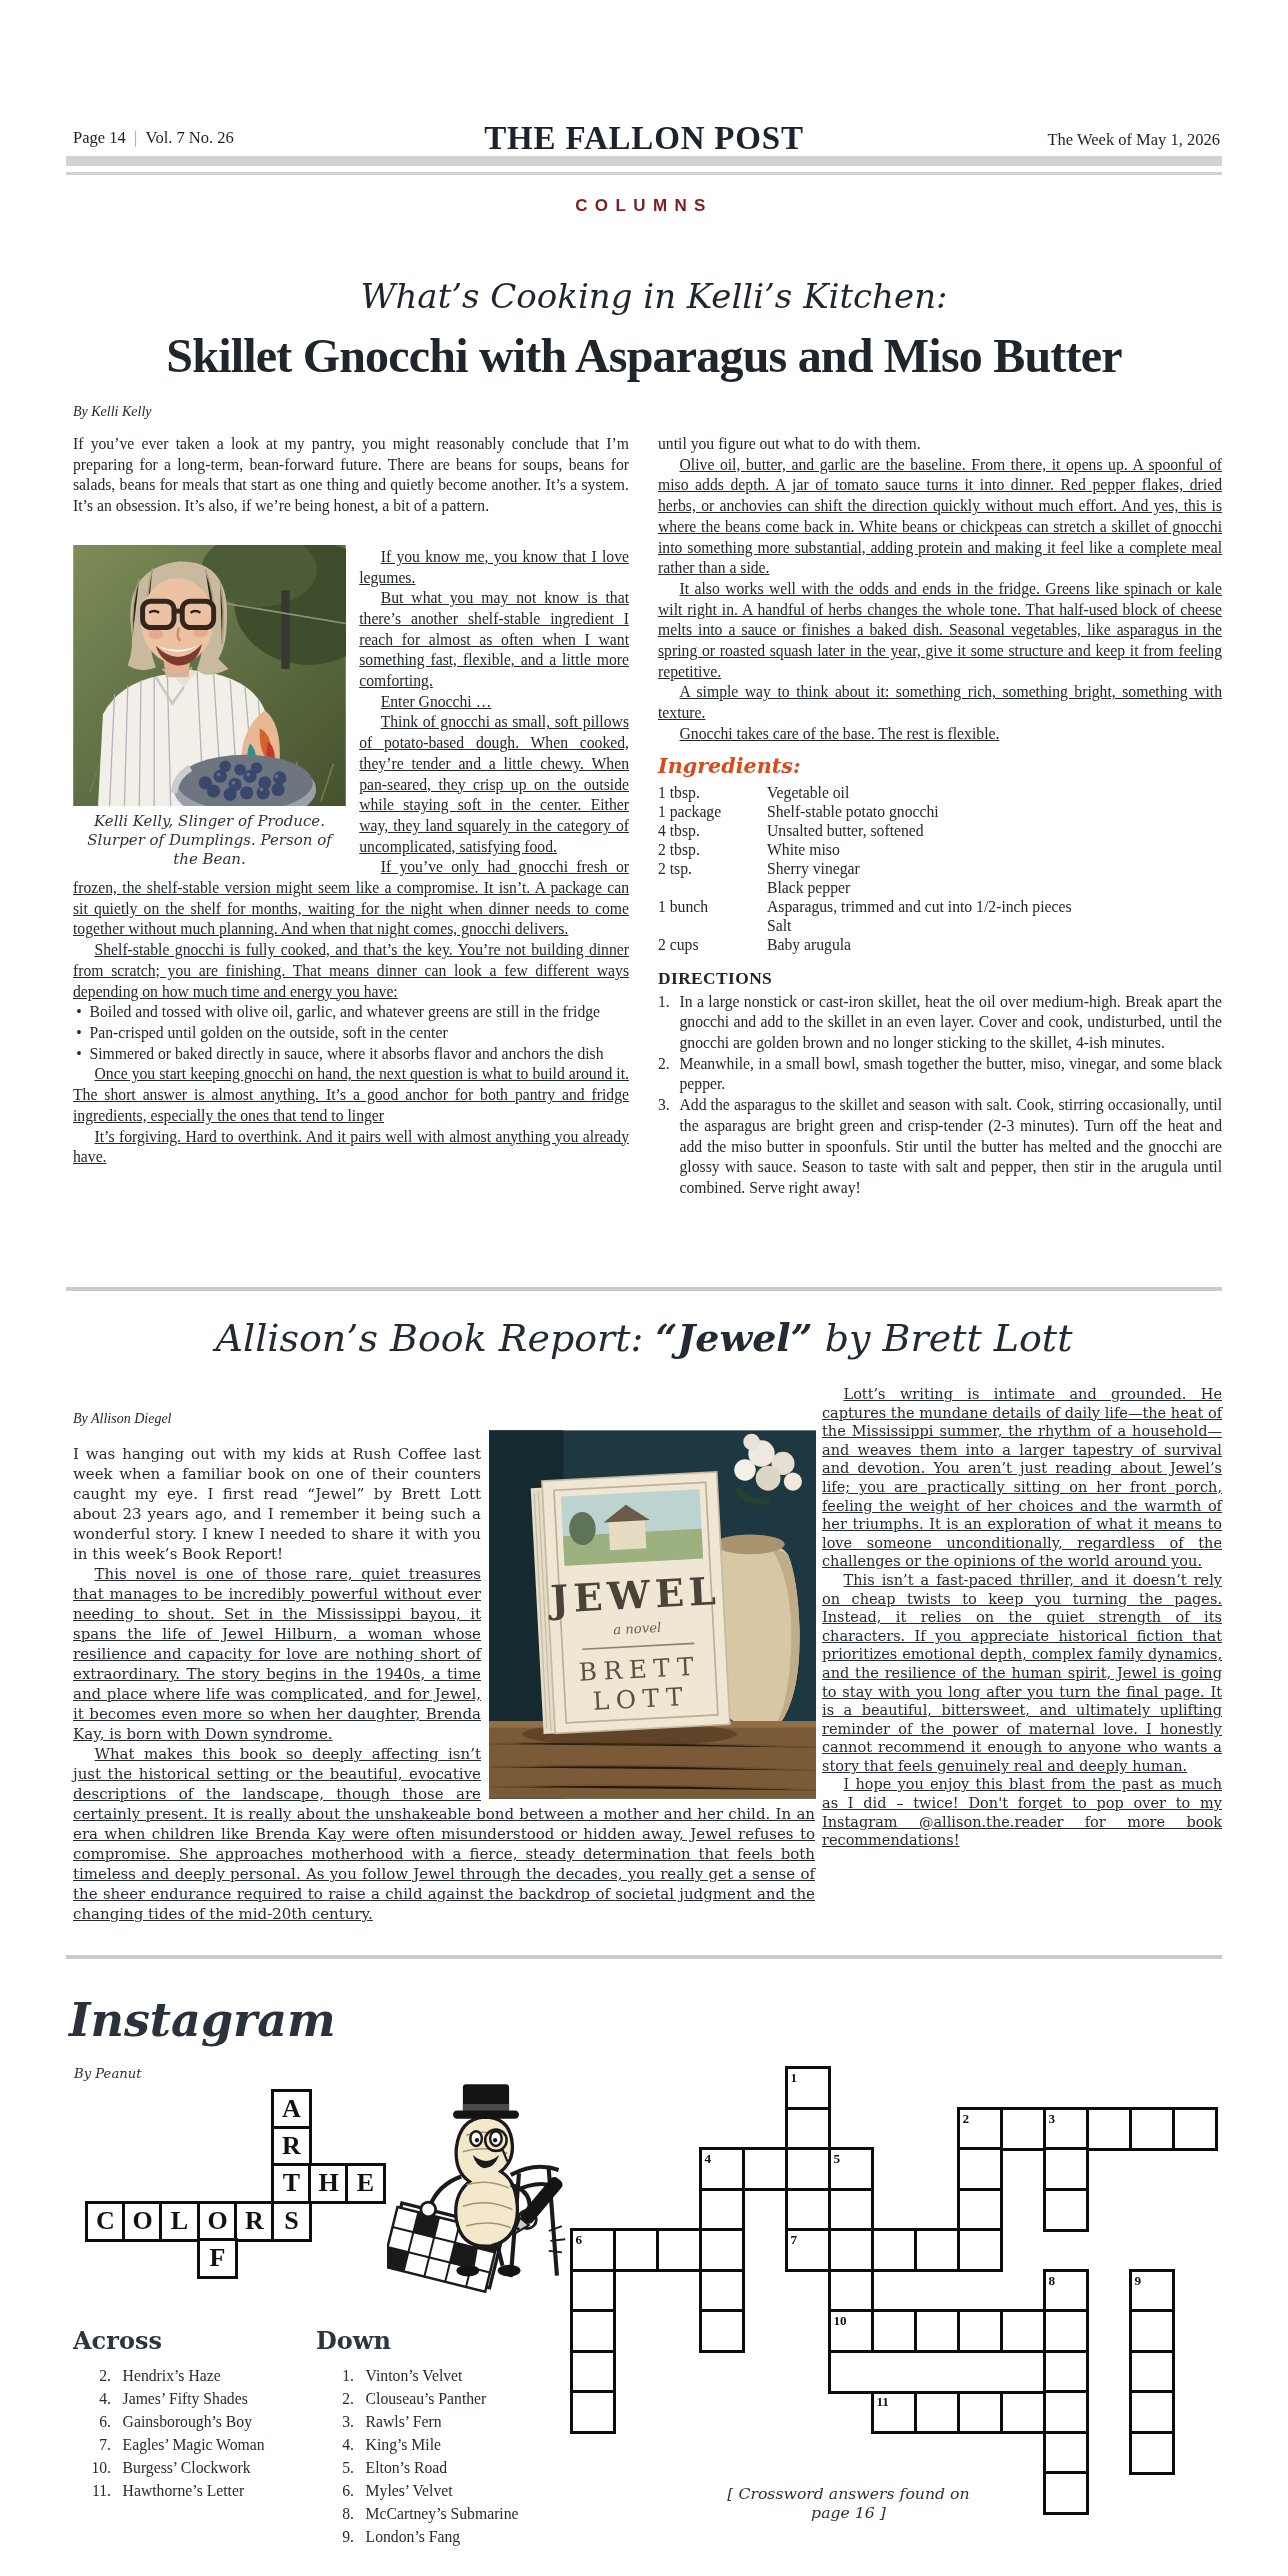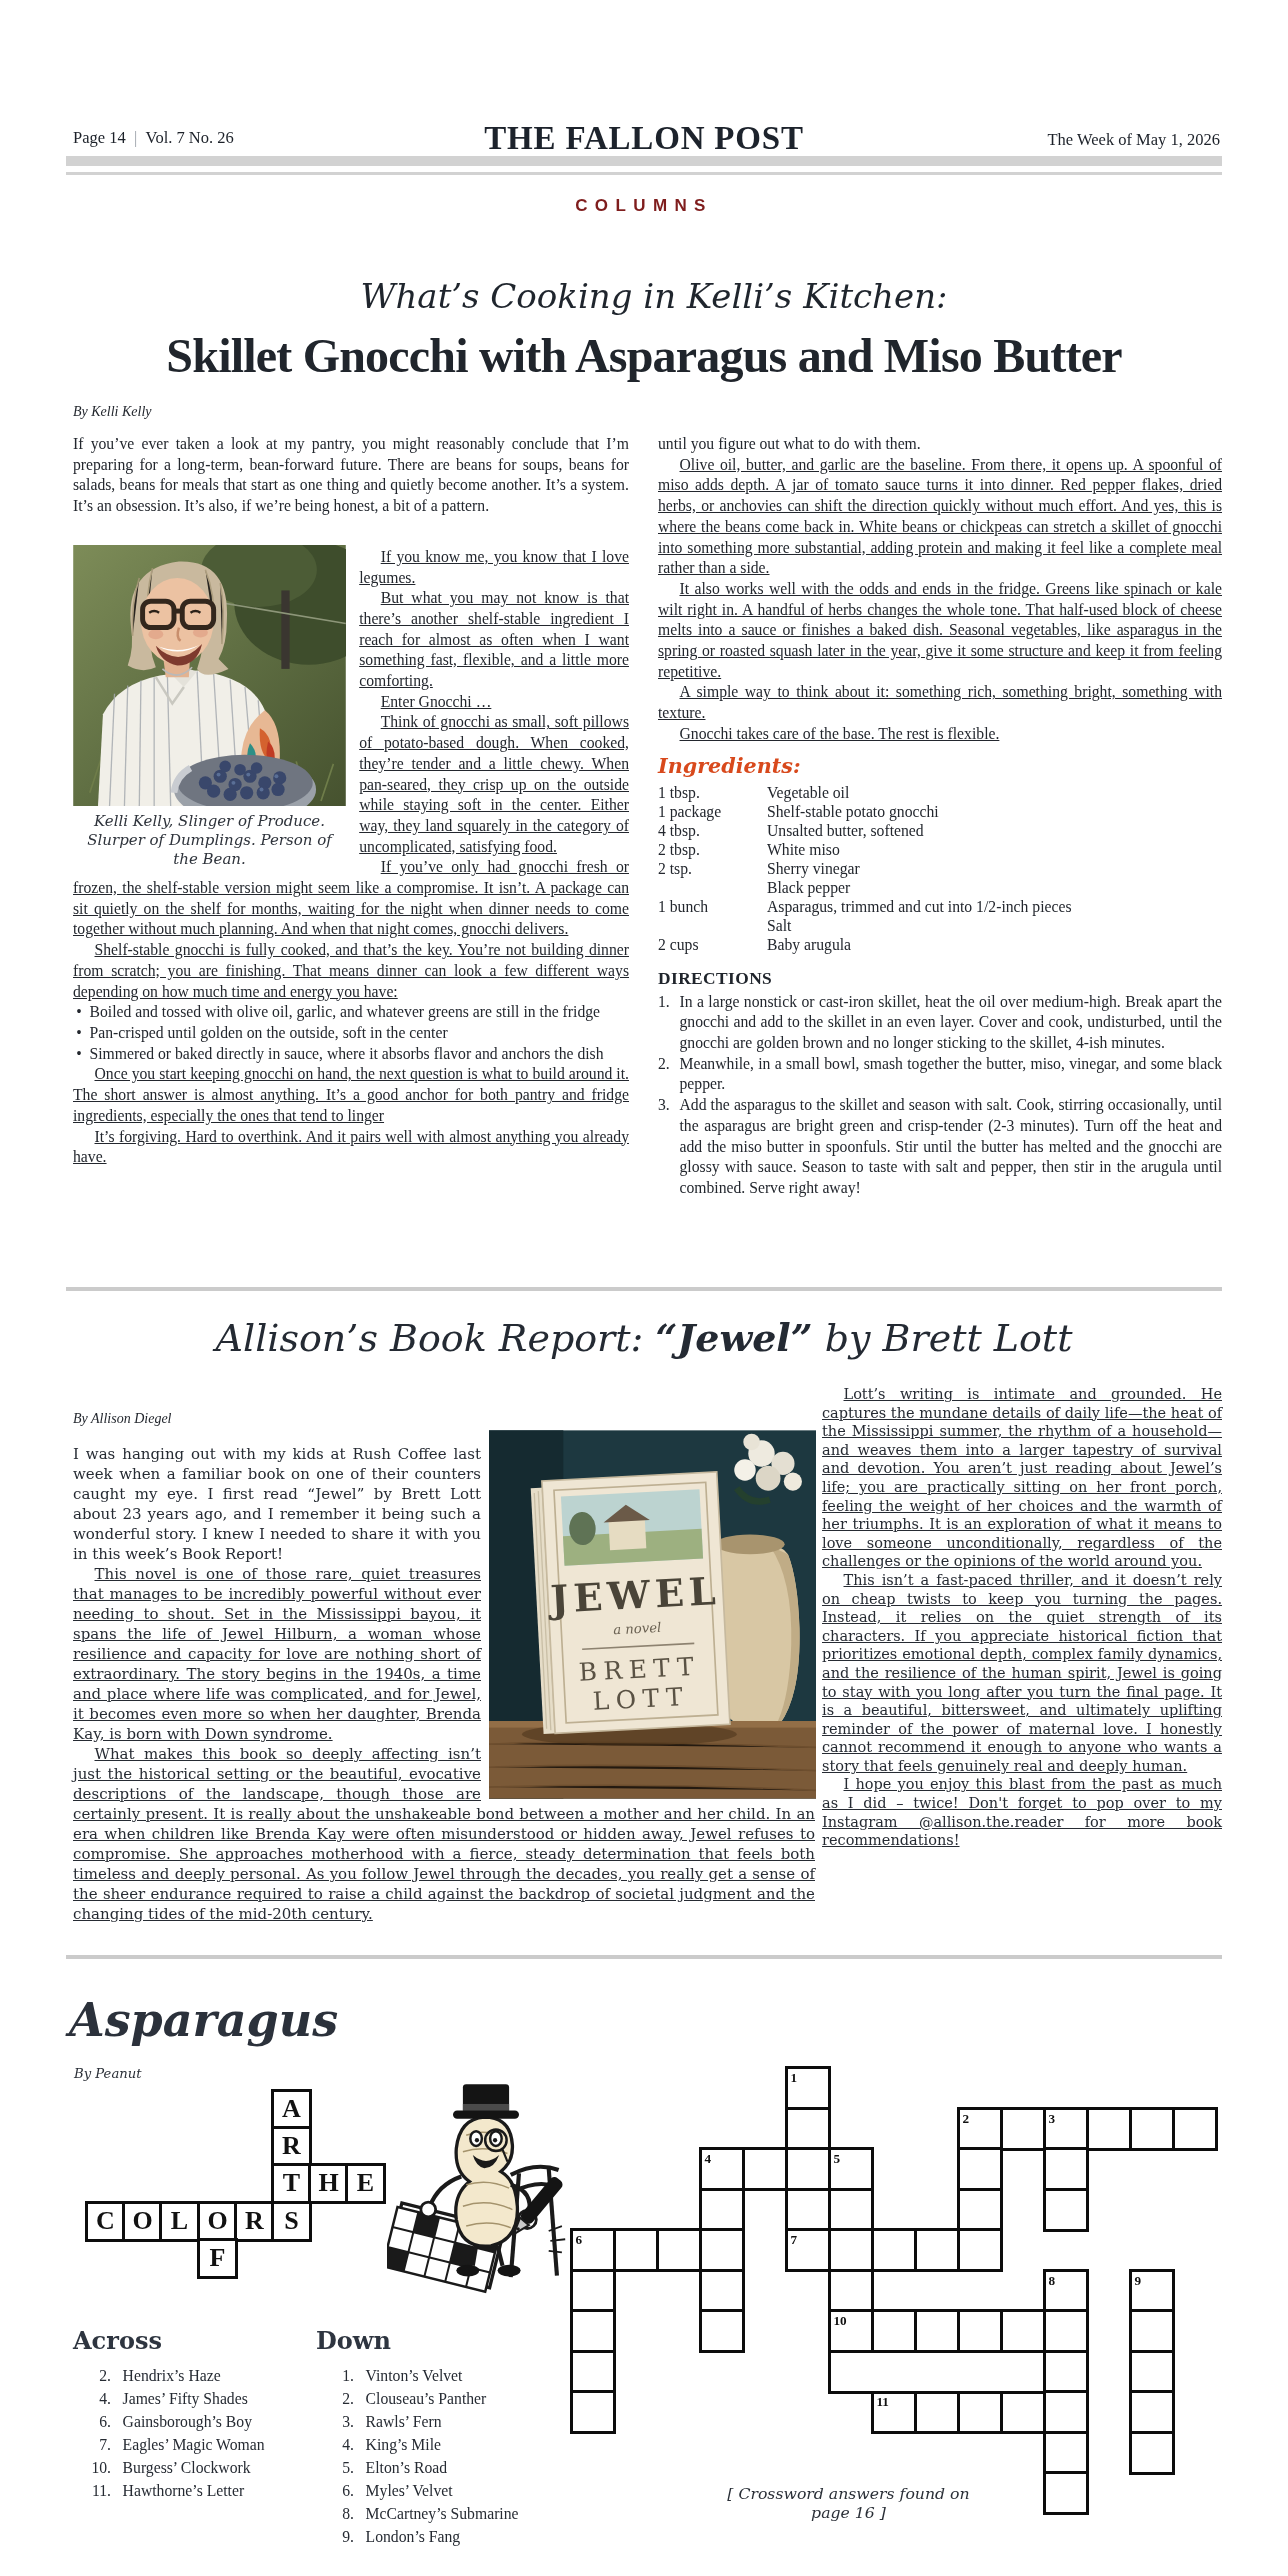--- a/index.html
+++ b/index.html
@@ -340,21 +340,21 @@
 
   <div class="abs bookbody col-r2">
     <p class="indent">Lott’s writing is intimate and grounded. He captures the mundane details of daily life—the heat of the Mississippi summer, the rhythm of a household—and weaves them into a larger tapestry of survival and devotion. You aren’t just reading about Jewel’s life; you are practically sitting on her front porch, feeling the weight of her choices and the warmth of her triumphs. It is an exploration of what it means to love someone unconditionally, regardless of the challenges or the opinions of the world around you.</p>
     <p class="indent">This isn’t a fast-paced thriller, and it doesn’t rely on cheap twists to keep you turning the pages. Instead, it relies on the quiet strength of its characters. If you appreciate historical fiction that prioritizes emotional depth, complex family dynamics, and the resilience of the human spirit, Jewel is going to stay with you long after you turn the final page. It is a beautiful, bittersweet, and ultimately uplifting reminder of the power of maternal love. I honestly cannot recommend it enough to anyone who wants a story that feels genuinely real and deeply human.</p>
     <p class="indent">I hope you enjoy this blast from the past as much as I did – twice! Don't forget to pop over to my Instagram @allison.the.reader for more book recommendations!</p>
   </div>
 
 
   <div class="abs rule" style="top:1949px;"></div>
 
-  <div class="abs cw-title">Asparagus</div>
+  <div class="abs cw-title">Instagram</div>
   <div class="abs cw-byline">By Peanut</div>
 
   <div class="abs minigrid">
       <div class="mcell" style="left: 186px; top: 0px;">A</div>
       <div class="mcell" style="left: 186px; top: 37px;">R</div>
       <div class="mcell" style="left: 186px; top: 74px;">T</div>
       <div class="mcell" style="left: 223px; top: 74px;">H</div>
       <div class="mcell" style="left: 260px; top: 74px;">E</div>
       <div class="mcell" style="left: 0px; top: 112px;">C</div>
       <div class="mcell" style="left: 37px; top: 112px;">O</div>

